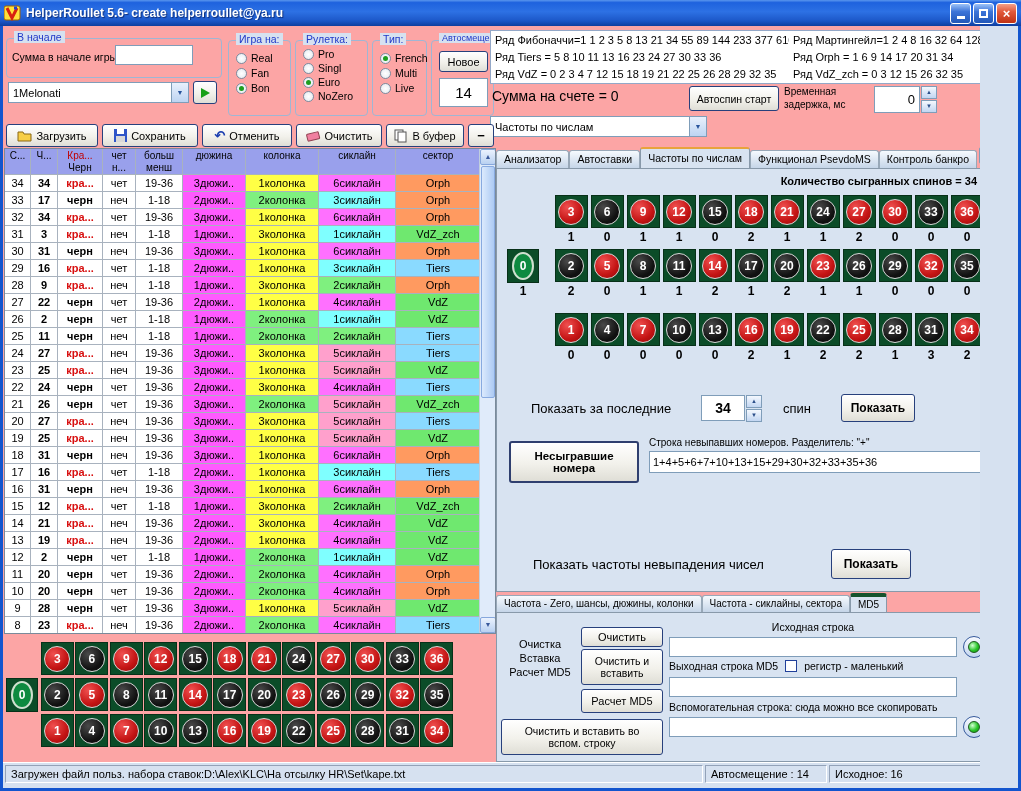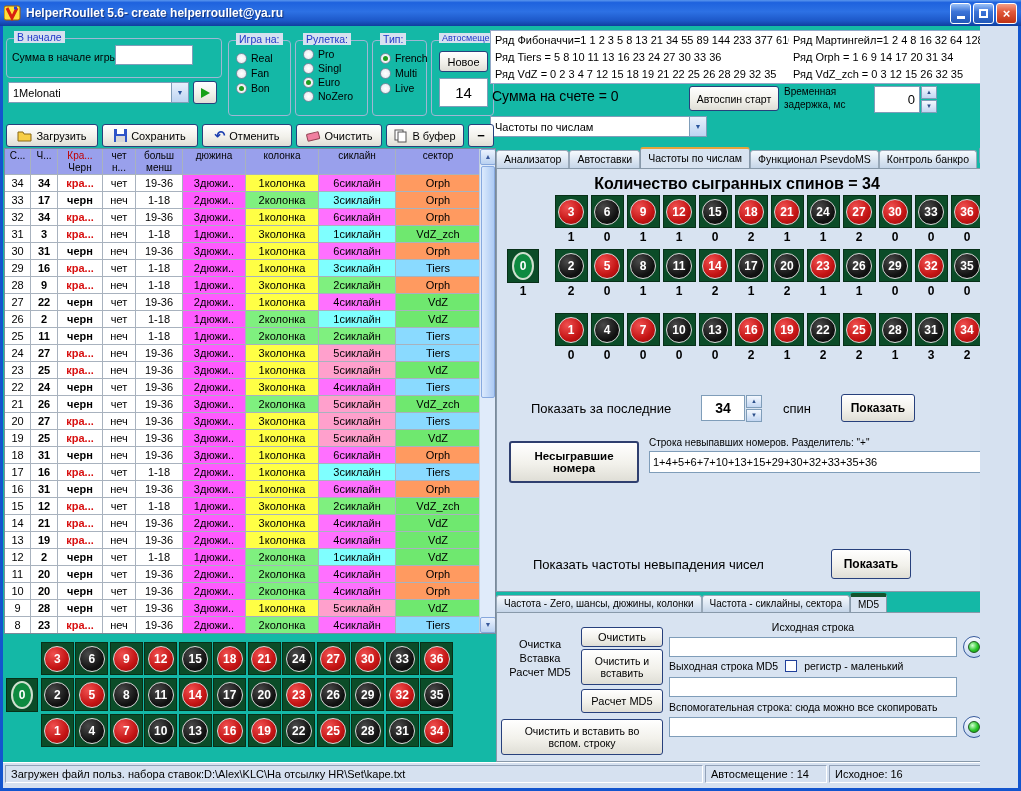--- a/index.html
+++ b/index.html
@@ -8,21 +8,21 @@
 
 .titlebar{position:absolute;left:0;top:0;width:1021px;height:26px;display:flex;align-items:center;padding:0 4px;z-index:60;
  background:linear-gradient(180deg,#5A96EE 0%,#1E62DE 10%,#2D71E4 45%,#1C57C8 80%,#0F3E9E 100%)}
 .titlebar .title{color:#fff;font-weight:bold;font-size:12px;margin-left:5px;flex:1;text-shadow:1px 1px 1px rgba(0,20,80,.7);white-space:nowrap;overflow:hidden}
 .tb-btn{width:21px;height:21px;margin-left:2px;border:1px solid #fff;border-radius:3px;color:#fff;display:flex;align-items:center;justify-content:center;
  background:linear-gradient(#9CC2F8,#3C74D8 40%,#2157B8);font-size:13px;font-weight:bold}
 .tb-btn.close{background:linear-gradient(#F5A088,#E25A3C 40%,#C03214)}
 .g-min{width:8px;height:3px;background:#fff;margin-top:9px}
 .g-max{width:9px;height:9px;border:2px solid #fff}
 .frame{position:absolute;left:0;top:26px;width:1021px;height:765px;border:3px solid #1355CE;border-top:none;background:#D6E1F0}
-.content{position:absolute;left:0;top:0;width:977px;height:759px;background:#14b8a6;overflow:hidden}
+.content{position:absolute;left:0;top:0;width:977px;height:759px;background:#fca5a5;overflow:hidden}
 
 .btn{display:flex;align-items:center;justify-content:center;gap:4px;background:linear-gradient(#FFFFFF,#F2F1EB 55%,#DFDED6);
  border:1px solid #27407C;border-radius:3px;font-size:11px;color:#000;position:absolute;cursor:default;text-align:center;line-height:12px}
 .field{position:absolute;background:#fff;border:1px solid #7F9DB9;font-size:11px;padding:2px 3px}
 .group{position:absolute;border:1px solid #9FB6D4;border-radius:4px}
 .group .cap{position:absolute;top:-8px;left:7px;background:#D6E1F0;padding:0 3px;font-size:10.5px;color:#2038C8;white-space:nowrap}
 .radio-row{display:flex;align-items:flex-end;gap:4px;height:15px;padding-left:7px}
 .radio{width:11px;height:11px;border-radius:50%;border:1px solid #7C8CA0;background:radial-gradient(#fff,#E3E8EE);position:relative;flex:0 0 auto}
 .radio.on::after{content:"";position:absolute;left:2px;top:2px;width:5px;height:5px;border-radius:50%;background:#1F9E1F}
 .rlab{font-size:10.5px}
@@ -94,21 +94,21 @@
 .ncell{display:inline-flex;justify-content:center}
 .tile{width:33px;height:33px;background:#0B4C28;border:1px solid #073018;display:flex;align-items:center;justify-content:center}
 .circ{width:26px;height:26px;border-radius:50%;color:#fff;font-weight:bold;font-size:12px;display:flex;align-items:center;justify-content:center;border:1px solid #D8D8D8}
 .cr{background:radial-gradient(circle at 35% 30%,#F05050,#C41414 60%,#8E0A0A)}
 .cb{background:radial-gradient(circle at 35% 30%,#4A4A4A,#101010 65%)}
 .cnt{text-align:center;font-weight:bold;font-size:12px;height:14px;line-height:14px}
 .zero-tile{position:absolute;background:#0B4C28;border:1px solid #073018;display:flex;align-items:center;justify-content:center}
 .zero-oval{width:22px;height:28px;border-radius:50%;background:#0E8A40;border:2px solid #CFE0CF;color:#fff;font-weight:bold;font-size:12px;display:flex;align-items:center;justify-content:center}
 
 #freq-panel{position:absolute;left:493px;top:142px;width:517px;height:424px;border:1px solid #8899AA;background:#D8E3F1}
-#freq-title{position:absolute;left:0;top:6px;width:480px;text-align:center;font-weight:bold;font-size:16px}
+#freq-title{position:absolute;left:0;top:6px;width:480px;text-align:right;font-weight:bold;font-size:11px}
 #freq-grid{position:absolute;left:56px;top:26px;width:432px;height:170px}
 #freq-grid .tiles-row.r0{top:0}#freq-grid .counts-row.r0{top:35px}
 #freq-grid .tiles-row.r1{top:54px}#freq-grid .counts-row.r1{top:89px}
 #freq-grid .tiles-row.r2{top:118px}#freq-grid .counts-row.r2{top:153px}
 #freq-zero{left:10px;top:80px;width:32px;height:34px}
 #freq-zero-cnt{position:absolute;left:10px;top:115px;width:32px}
 #lbl-showlast{position:absolute;left:34px;top:232px;font-size:13px}
 #spin-last{position:absolute;left:204px;top:226px;width:44px;height:26px;background:#fff;border:1px solid #7F9DB9;font-weight:bold;font-size:14px;text-align:center;line-height:24px}
 #spin-last-ud{left:249px;top:226px}
 #lbl-spinword{position:absolute;left:286px;top:232px;font-size:13px}

